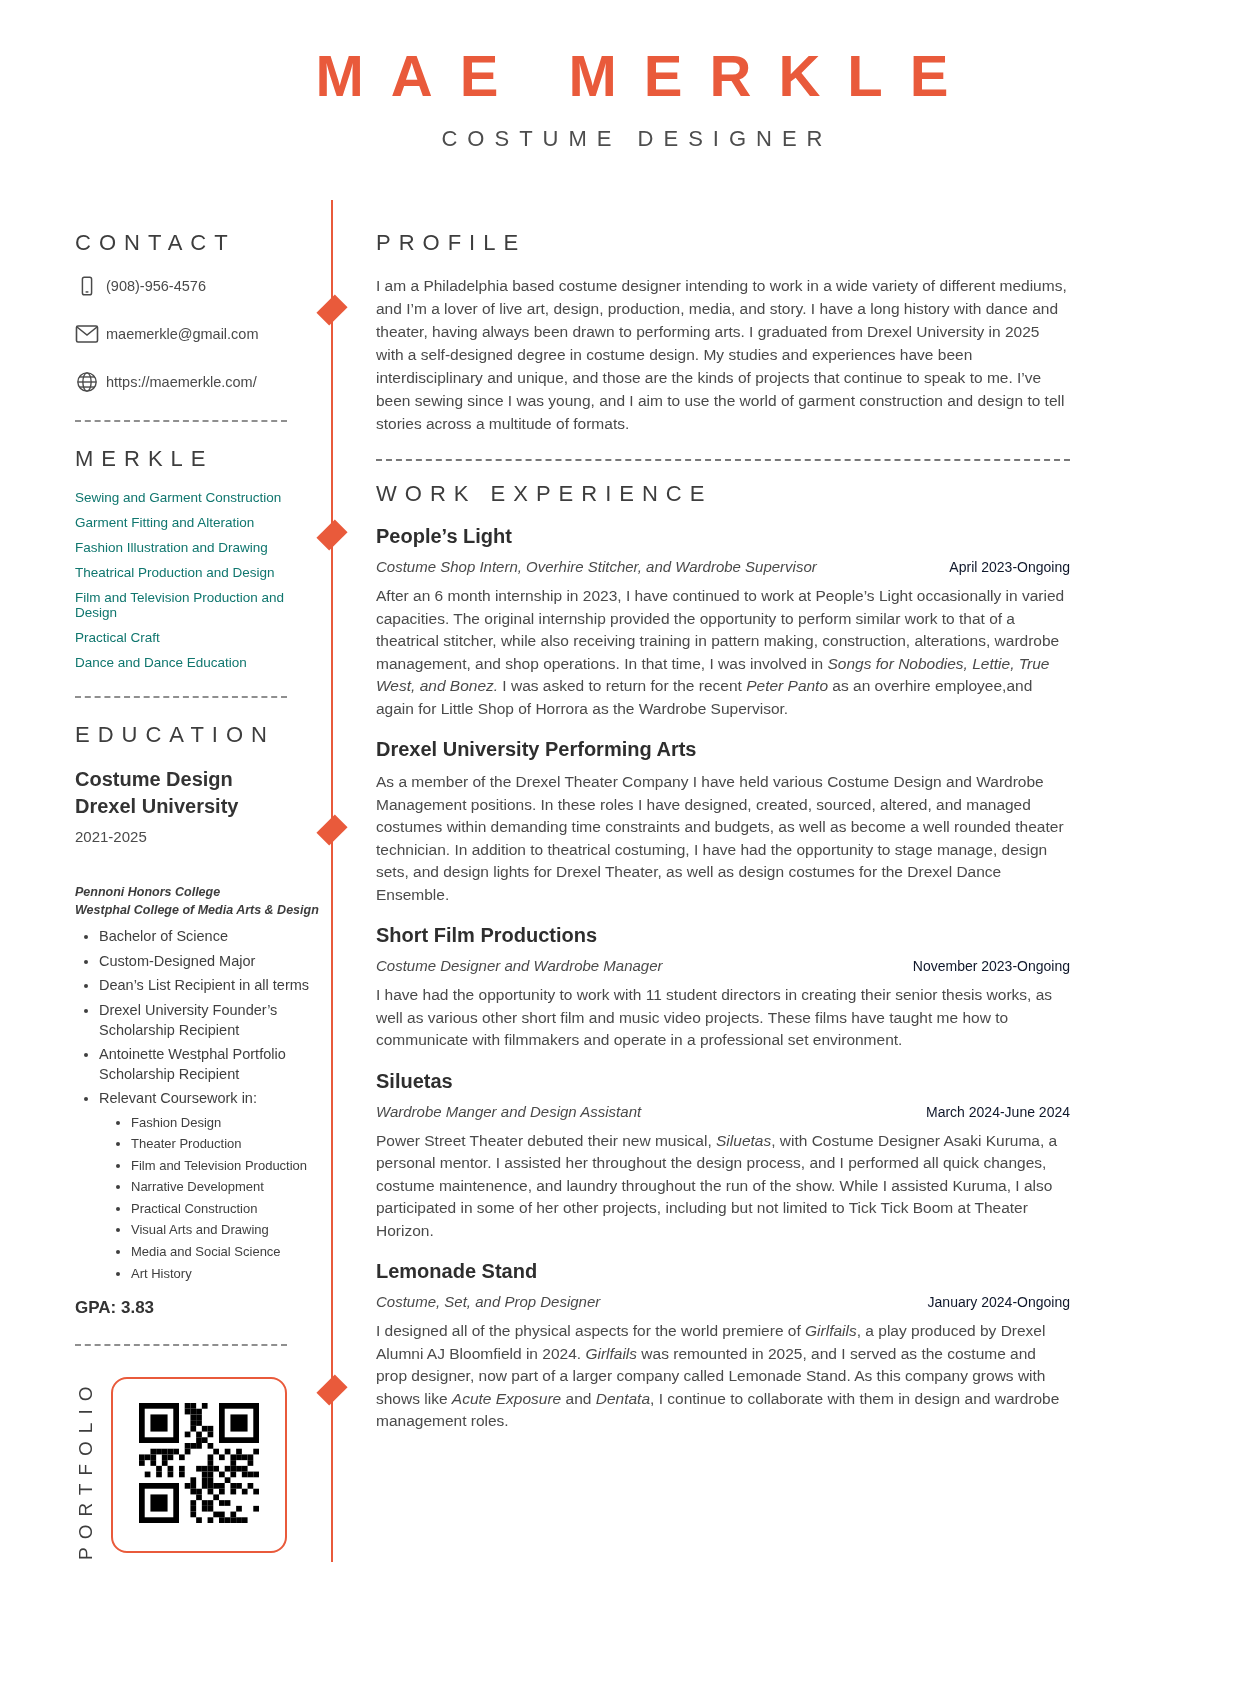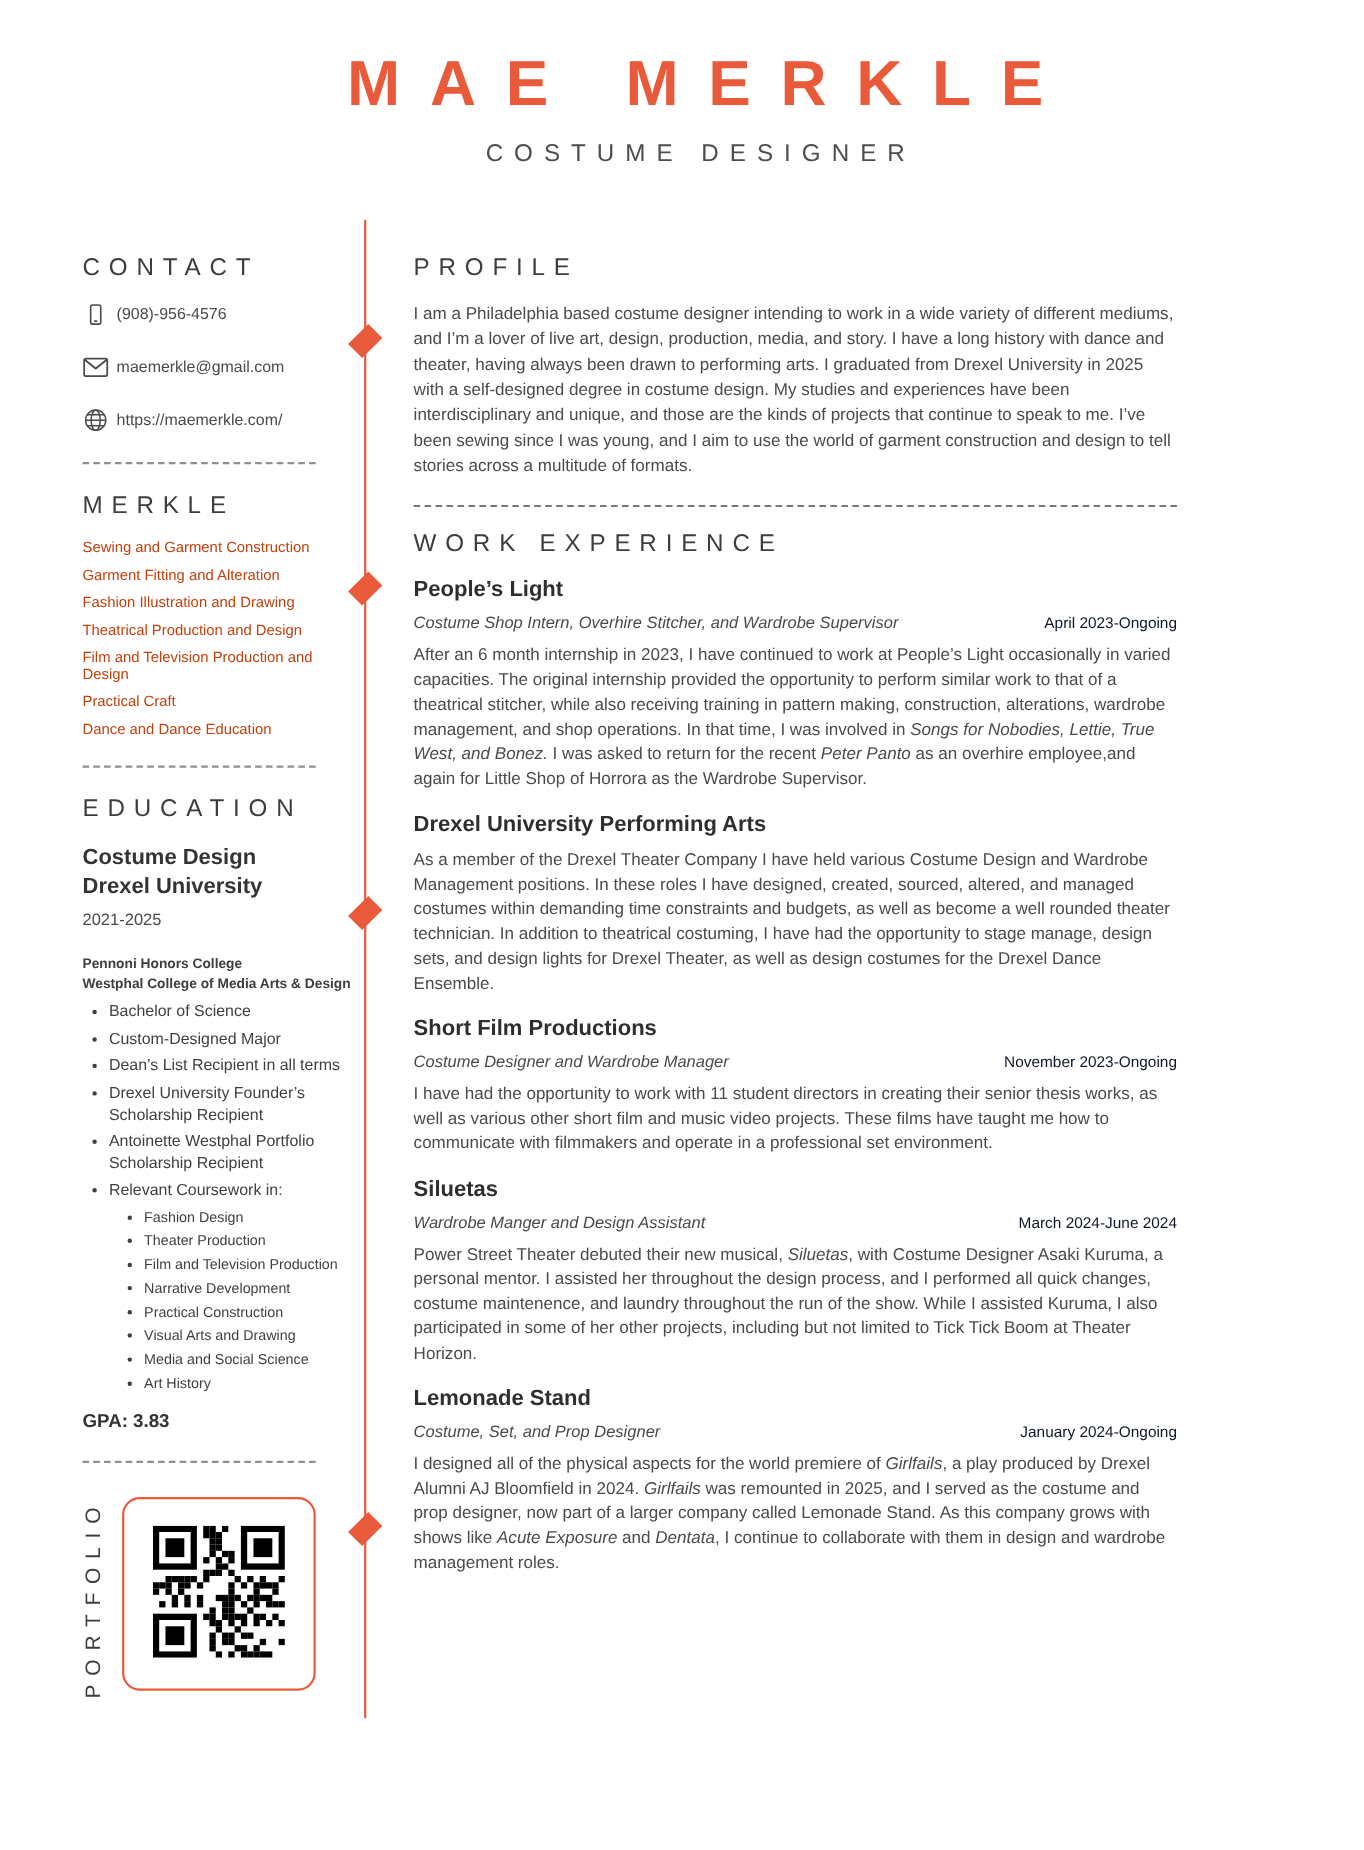--- a/index.html
+++ b/index.html
@@ -41,25 +41,25 @@
     letter-spacing:8px;margin:0 0 18px 0;
   }
 
   
   .left{position:absolute;left:75px;top:230px;width:252px;}
   .crow{display:flex;align-items:center;gap:7px;margin-bottom:24px;font-size:14.5px;color:#4a4a4a;}
   .icon{width:24px;height:24px;flex:0 0 24px;display:inline-flex;align-items:center;justify-content:center;}
   .icon svg{display:block;}
 
   ul.plain{list-style:none;margin:0;padding:0;}
-  .skills li{font-size:13.5px;color:#c2410c;margin-bottom:10px;}
+  .skills li{font-size:13.5px;color:#0f766e;margin-bottom:10px;}
 
   .degree{font-size:20px;font-weight:700;color:#333;line-height:1.35;white-space:pre-line;margin-bottom:8px;}
-  .years{font-size:15px;color:#4a4a4a;margin-bottom:22px;}
-  .honors{list-style:none;margin:13px 0 8px 0;padding:0;}
+  .years{font-size:15px;color:#4a4a4a;margin-bottom:38px;}
+  .honors{list-style:none;margin:13px 0 8px 0;padding:0;font-style:italic;}
   .honors li{font-size:12.5px;font-weight:700;color:#3d3d3d;line-height:1.45;}
   .edu-bullets{margin:8px 0 0 0;padding-left:24px;}
   .edu-bullets li{font-size:14.5px;color:#3f3f3f;margin-bottom:5px;line-height:1.35;}
   .coursework{margin:4px 0 0 0;padding-left:56px;}
   .coursework li{font-size:13px;color:#3f3f3f;margin-bottom:4px;line-height:1.35;}
   .gpa{font-size:17px;font-weight:700;color:#333;margin-top:16px;}
 
   .portfolio{display:flex;align-items:center;gap:14px;margin-top:6px;}
   .vlabel{
     writing-mode:vertical-rl;transform:rotate(180deg);

